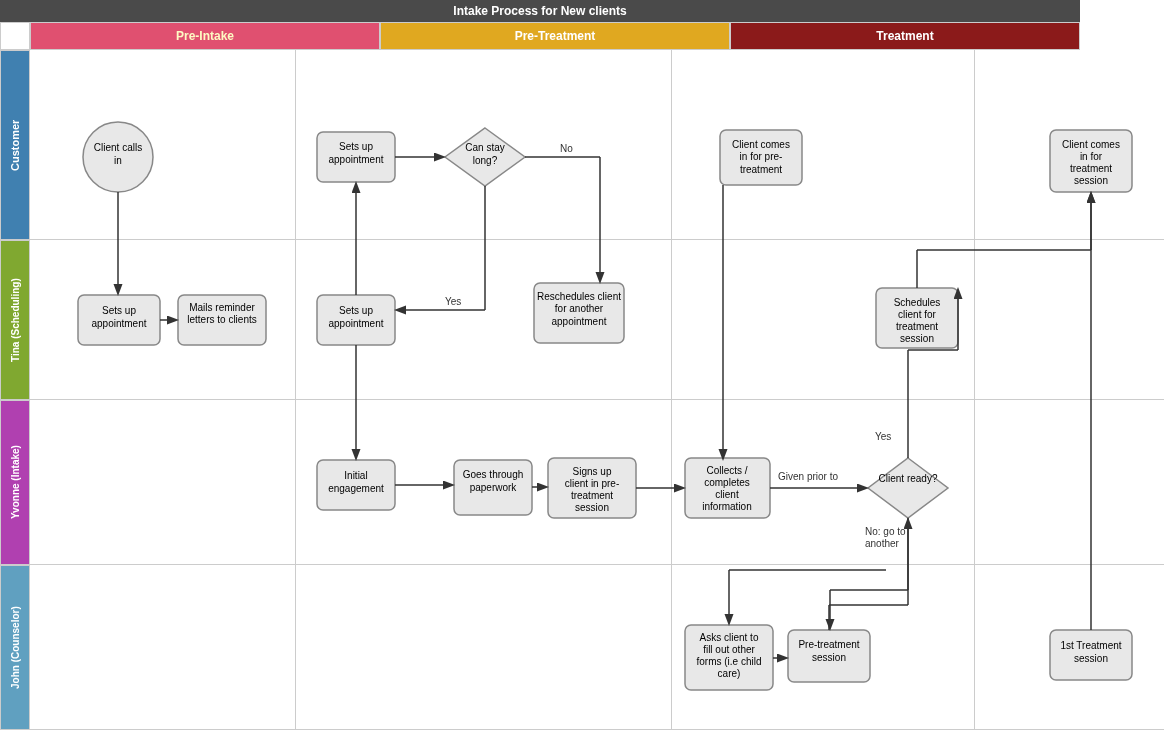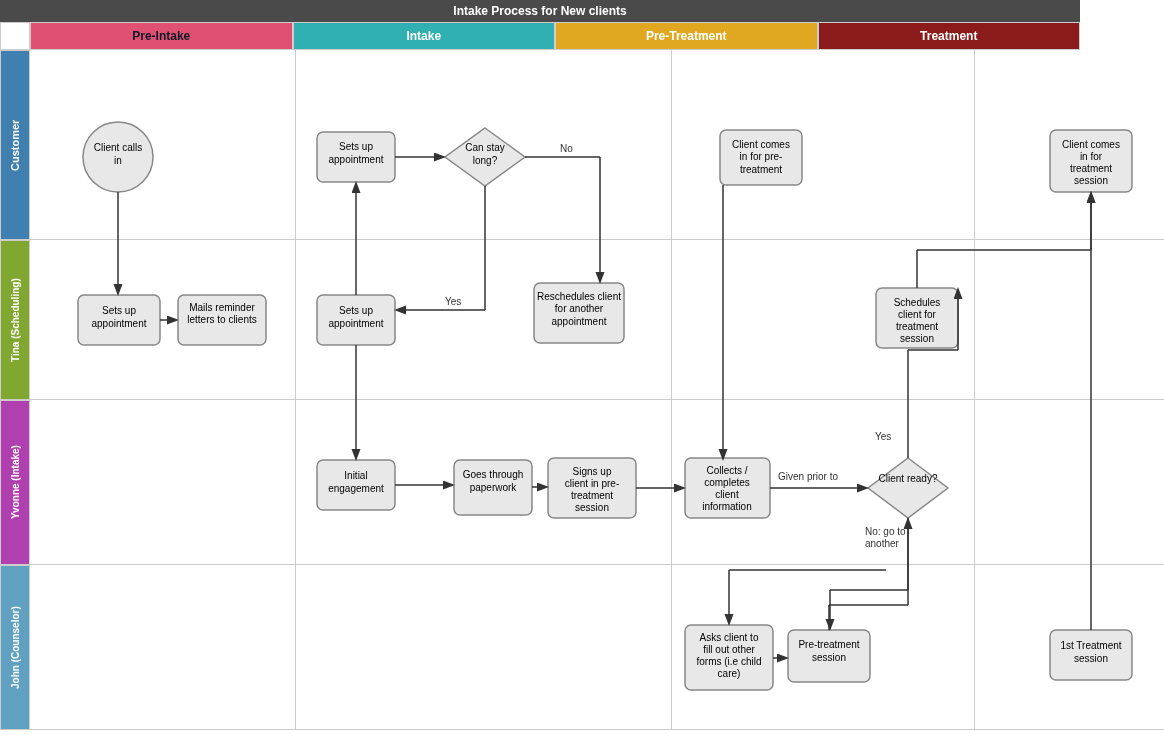--- a/index.html
+++ b/index.html
@@ -35,21 +35,21 @@
     .col-header {
       flex: 1;
       display: flex;
       align-items: center;
       justify-content: center;
       font-weight: bold;
       font-size: 12px;
       color: #000;
       border: 1px solid #ccc;
     }
-    .col-pre-intake { background: #e05070; color: #0f172a; }
+    .col-pre-intake { background: #e05070; color: #fef9c3; }
     .col-intake { background: #30b0b0; color: #fff; }
     .col-pretreatment { background: #e0a820; color: #fff; }
     .col-treatment { background: #8b1a1a; color: #fff; }
     
     .full-svg {
       position: absolute;
       top: 0;
       left: 0;
       pointer-events: none;
     }
@@ -57,21 +57,20 @@
 </head>
 <body>
 
 <div class="diagram-container">
 
   <div class="title-bar">Intake Process for New clients</div>
 
   <div class="col-headers">
     <div class="col-header-spacer"></div>
     <div class="col-header col-pre-intake">Pre-Intake</div>
-    <div class="col-header col-intake">Intake</div>
     <div class="col-header col-pretreatment">Pre-Treatment</div>
     <div class="col-header col-treatment">Treatment</div>
   </div>
 
   <div style="position: relative; width: 1134px; margin-left: 30px;">
 
     <div style="display: flex; height: 190px; border-bottom: 1px solid #ccc;">
       <div style="position: absolute; left: -30px; width: 30px; height: 190px; background: #4080b0; display: flex; align-items: center; justify-content: center; writing-mode: vertical-rl; transform: rotate(180deg); color: #fff; font-weight: bold; font-size: 11px; border: 1px solid #ccc;">Customer</div>
 
       <div style="position: absolute; left: 265px; top: 0; height: 190px; border-right: 1px solid #ccc;"></div>

